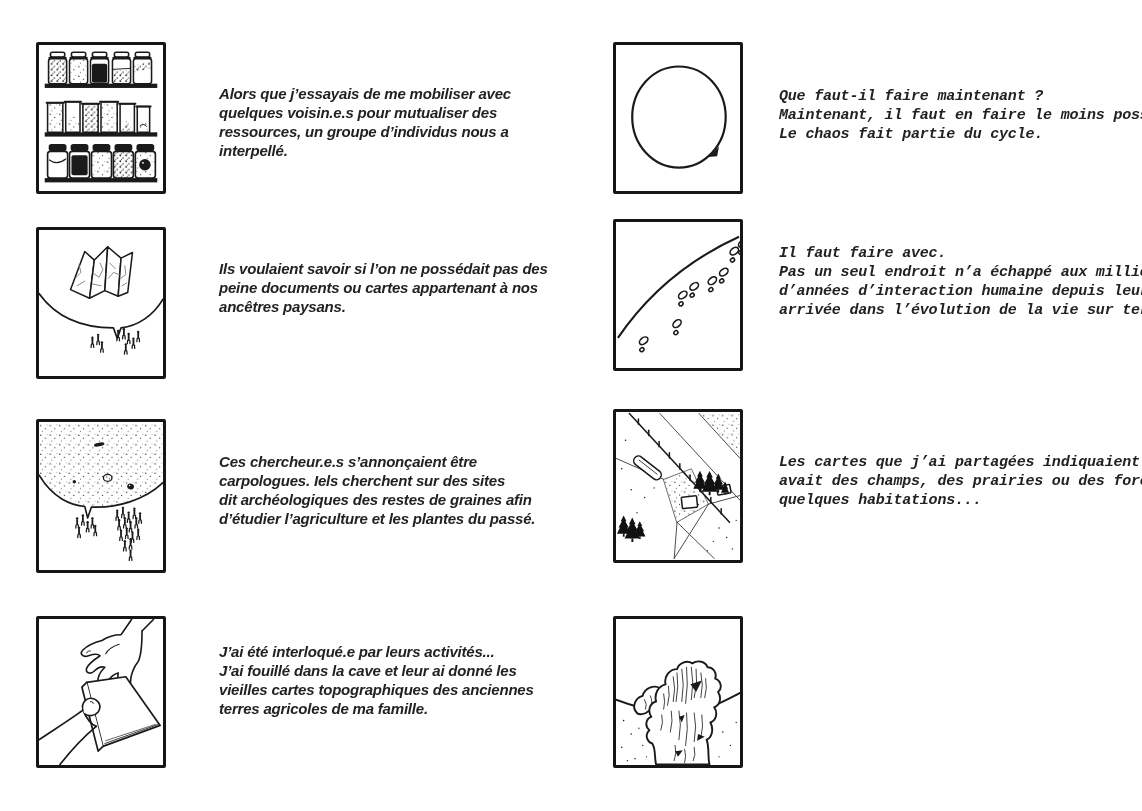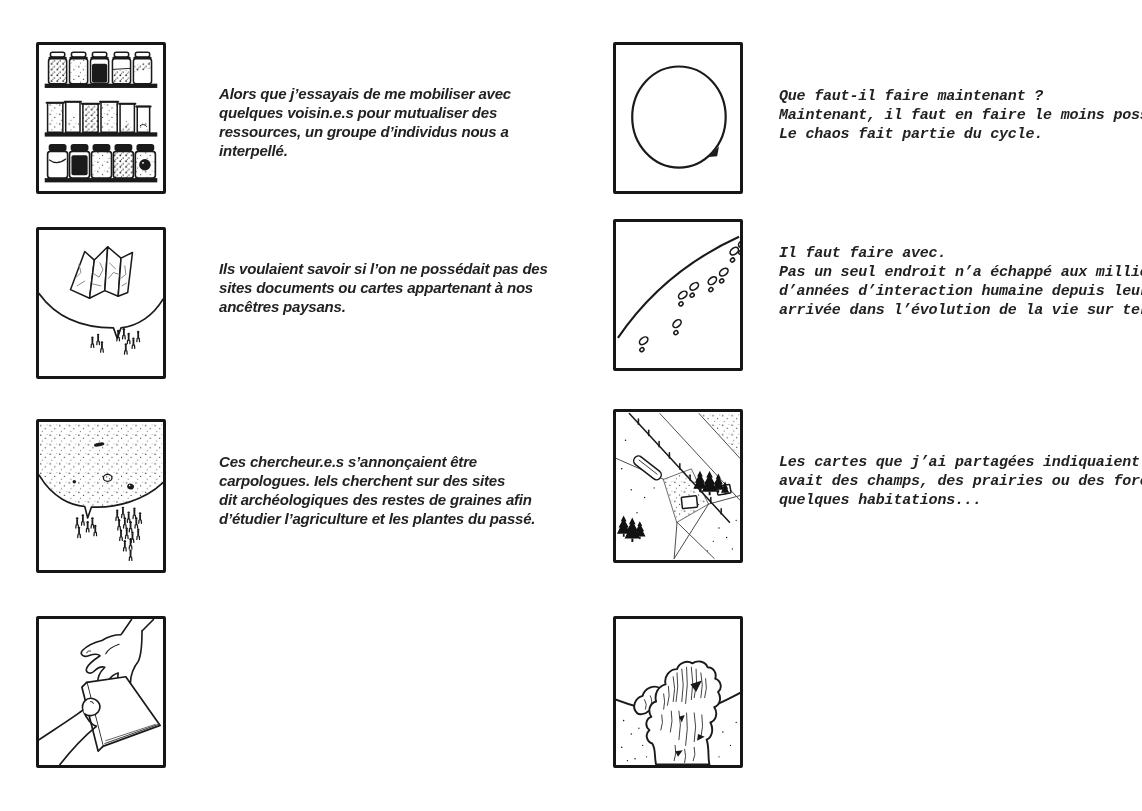--- a/index.html
+++ b/index.html
@@ -155,21 +155,21 @@
       <use href="#person" transform="translate(66,122)"></use>
       <use href="#person" transform="translate(83,110)"></use>
       <use href="#person" transform="translate(89,108)"></use>
       <use href="#person" transform="translate(94,113)"></use>
       <use href="#person" transform="translate(99,118)"></use>
       <use href="#person" transform="translate(104,111)"></use>
       <use href="#person" transform="translate(91,124)"></use>
     </svg>
   </figure>
   <p class="cap gapL" style="transform:translateY(-16px)">Ils voulaient savoir si l’on ne possédait pas des
-sites documents ou cartes appartenant à nos
+peine documents ou cartes appartenant à nos
 ancêtres paysans.</p>
 </div>
 
 <div class="row" style="left:36px;top:419px;height:154px">
   <figure class="panel">
     <svg width="124" height="148" viewBox="0 0 130 152" stroke-linecap="round" stroke-linejoin="round" aria-label="seeds-speech-bubble-above-crowd">
       <path d="M0,0 L130,0 L130,62 C112,80 86,88 62,88 C38,87 14,78 0,54 Z" fill="url(#speck)"></path>
       <path d="M0,54 C14,78 34,86 48,87 L51,99 L55,87.5 C80,89 110,81 130,62" fill="none" stroke="#1a1a1a" stroke-width="1.7"></path>
       <ellipse cx="63" cy="22" rx="5.5" ry="2" transform="rotate(-12 63 22)" fill="#1a1a1a"></ellipse>
       <circle cx="37" cy="61" r="1.8" fill="#1a1a1a"></circle>
@@ -231,20 +231,24 @@
 
       <g stroke="#1a1a1a" stroke-width="1.8" fill="none">
         <path d="M0,126 C18,114 34,104 46,95"></path>
         <path d="M22,152 C36,134 48,122 60,112"></path>
         <path d="M46,95 C50,104 54,110 60,112"></path>
         <path d="M46,95 C44,87 50,81 57,83 C63,85 66,91 62,97 C59,101 52,102 48,99" fill="#fff" stroke-width="1.7"></path>
         <path d="M54,86 a2.5,2.5 0 0 1 3,2" stroke-width="1"></path>
       </g>
     </svg>
   </figure>
+  <p class="cap gapL" style="transform:translateY(-12px)">J’ai été interloqué.e par leurs activités...
+J’ai fouillé dans la cave et leur ai donné les
+vieilles cartes topographiques des anciennes
+terres agricoles de ma famille.</p>
 </div>
 
 <div class="row" style="left:613px;top:42px;height:152px">
   <figure class="panel">
     <svg width="124" height="146" viewBox="0 0 130 152" aria-label="cycle-circle-with-arrow">
       <ellipse cx="66" cy="75" rx="49" ry="53" fill="none" stroke="#1a1a1a" stroke-width="2.3"></ellipse>
       <path d="M97,117 L108,106 L106,116 Z" fill="#1a1a1a"></path>
     </svg>
   </figure>
   <p class="cap gapR" style="transform:translateY(-3px)">Que faut-il faire maintenant ?

